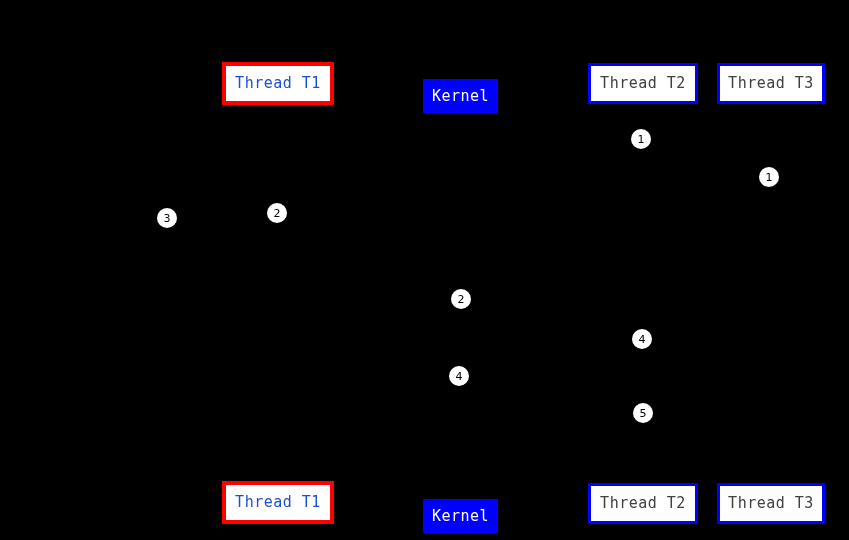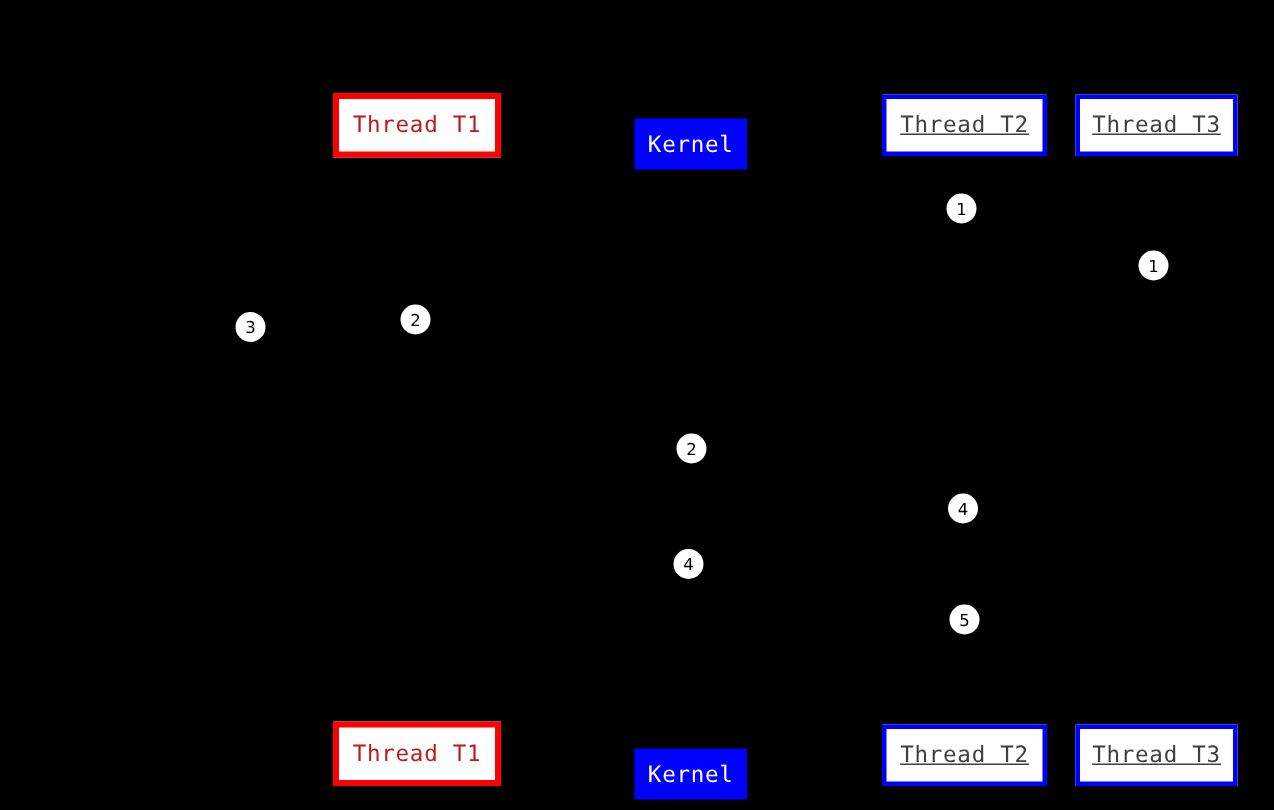--- a/index.html
+++ b/index.html
@@ -27,27 +27,26 @@
     justify-content: center;
     font-family: "DejaVu Sans Mono", monospace;
     font-size: 15px;
     letter-spacing: 0.5px;
     white-space: nowrap;
     line-height: 1;
   }
   .participant.thread-red {
     background: #ffffff;
     border: 4px solid #ff0000;
-    color: #b91c1c;
+    color: #1d4ed8;
   }
   .participant.thread-blue {
     background: #ffffff;
     border: 3px solid #0000ff;
     color: #404040;
-    text-decoration: underline;
   }
   .participant.kernel {
     background: #0000ff;
     border: 0;
     color: #ffffff;
     margin-top: 13px;
   }
 
   
   .lifeline {

